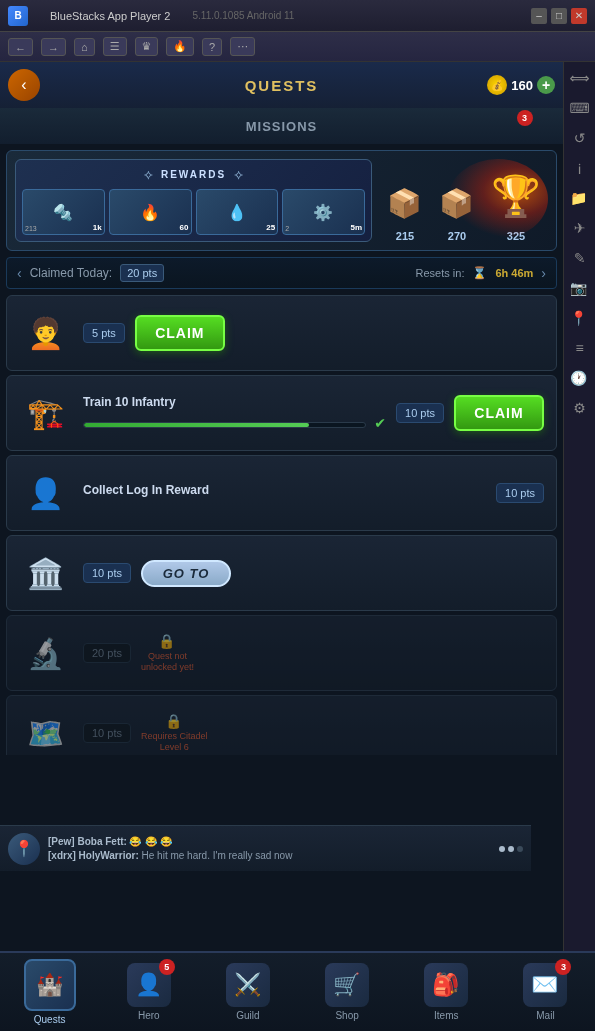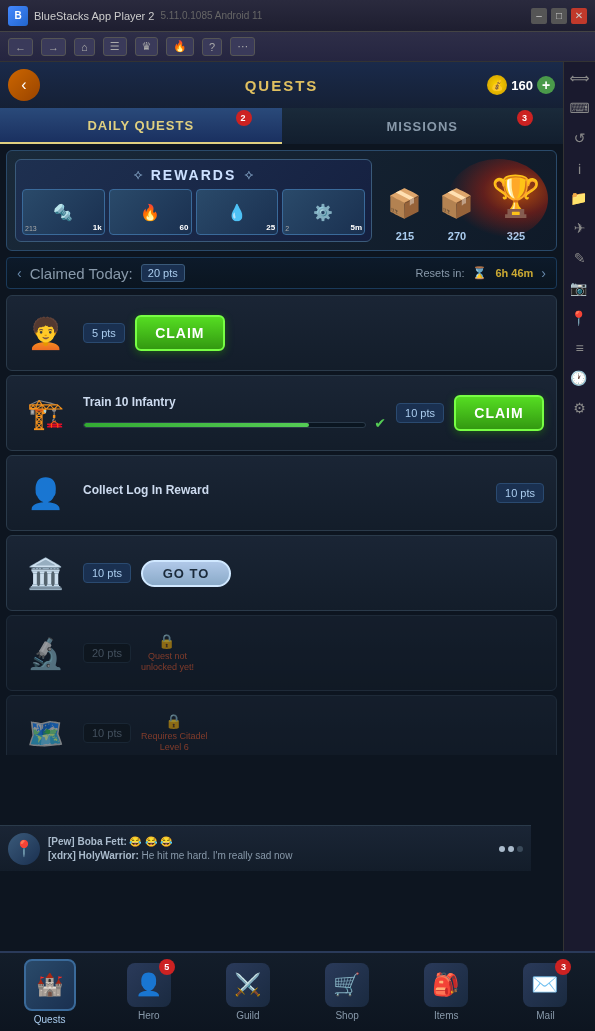--- a/index.html
+++ b/index.html
@@ -35,20 +35,21 @@
       display: flex;
       align-items: center;
       justify-content: center;
       font-size: 10px;
       color: white;
       font-weight: bold;
     }
     .title-bar-text {
       color: #ccc;
       font-size: 11px;
+      margin-left: 16px;
     }
     .title-bar-controls {
       display: flex;
       gap: 4px;
     }
     .title-bar-btn {
       width: 16px;
       height: 16px;
       border: none;
       border-radius: 2px;
@@ -253,21 +254,21 @@
       justify-content: center;
       gap: 8px;
       margin-bottom: 6px;
     }
     .rewards-icon {
       font-size: 14px;
       color: #88aacc;
     }
     .rewards-label {
       color: #cce0ff;
-      font-size: 14px;
+      font-size: 10px;
       font-weight: bold;
       letter-spacing: 2px;
     }
     .reward-items {
       display: flex;
       gap: 4px;
     }
     .reward-item {
       flex: 1;
       background: linear-gradient(135deg, #2a4a6a, #1a3050);
@@ -346,21 +347,21 @@
       align-items: center;
       gap: 8px;
     }
     .nav-arrow {
       color: #6688aa;
       font-size: 14px;
       cursor: pointer;
     }
     .claimed-text {
       color: #8899aa;
-      font-size: 15px;
+      font-size: 12px;
       white-space: nowrap;
     }
     .claimed-pts {
       background: #1a3050;
       border: 1px solid #3a5a7a;
       border-radius: 3px;
       color: #aaccee;
       font-size: 11px;
       padding: 2px 6px;
     }
@@ -483,20 +484,21 @@
       border-radius: 20px;
       color: #1a2a3a;
       font-size: 13px;
       font-weight: bold;
       letter-spacing: 1px;
       padding: 4px 16px;
       cursor: pointer;
       white-space: nowrap;
       min-width: 90px;
       text-align: center;
+      font-style: italic;
     }
     .locked-status {
       display: flex;
       flex-direction: column;
       align-items: center;
       gap: 2px;
     }
     .lock-icon {
       color: #cc3333;
       font-size: 14px;
@@ -670,24 +672,20 @@
     <div class="back-btn">‹</div>
     <span class="quest-title">QUESTS</span>
     <div class="coin-area">
       <div class="coin-icon">💰</div>
       <span class="coin-count">160</span>
       <div class="coin-add">+</div>
     </div>
   </div>
 
   <div class="tabs">
-    <div class="tab active">
-      <span>DAILY QUESTS</span>
-      <div class="tab-badge">2</div>
-    </div>
     <div class="tab inactive">
       <span>MISSIONS</span>
       <div class="tab-badge">3</div>
     </div>
   </div>
 
   <div class="rewards-section">
     <div class="rewards-left">
       <div class="rewards-title-row">
         <span class="rewards-icon">⟡</span>

